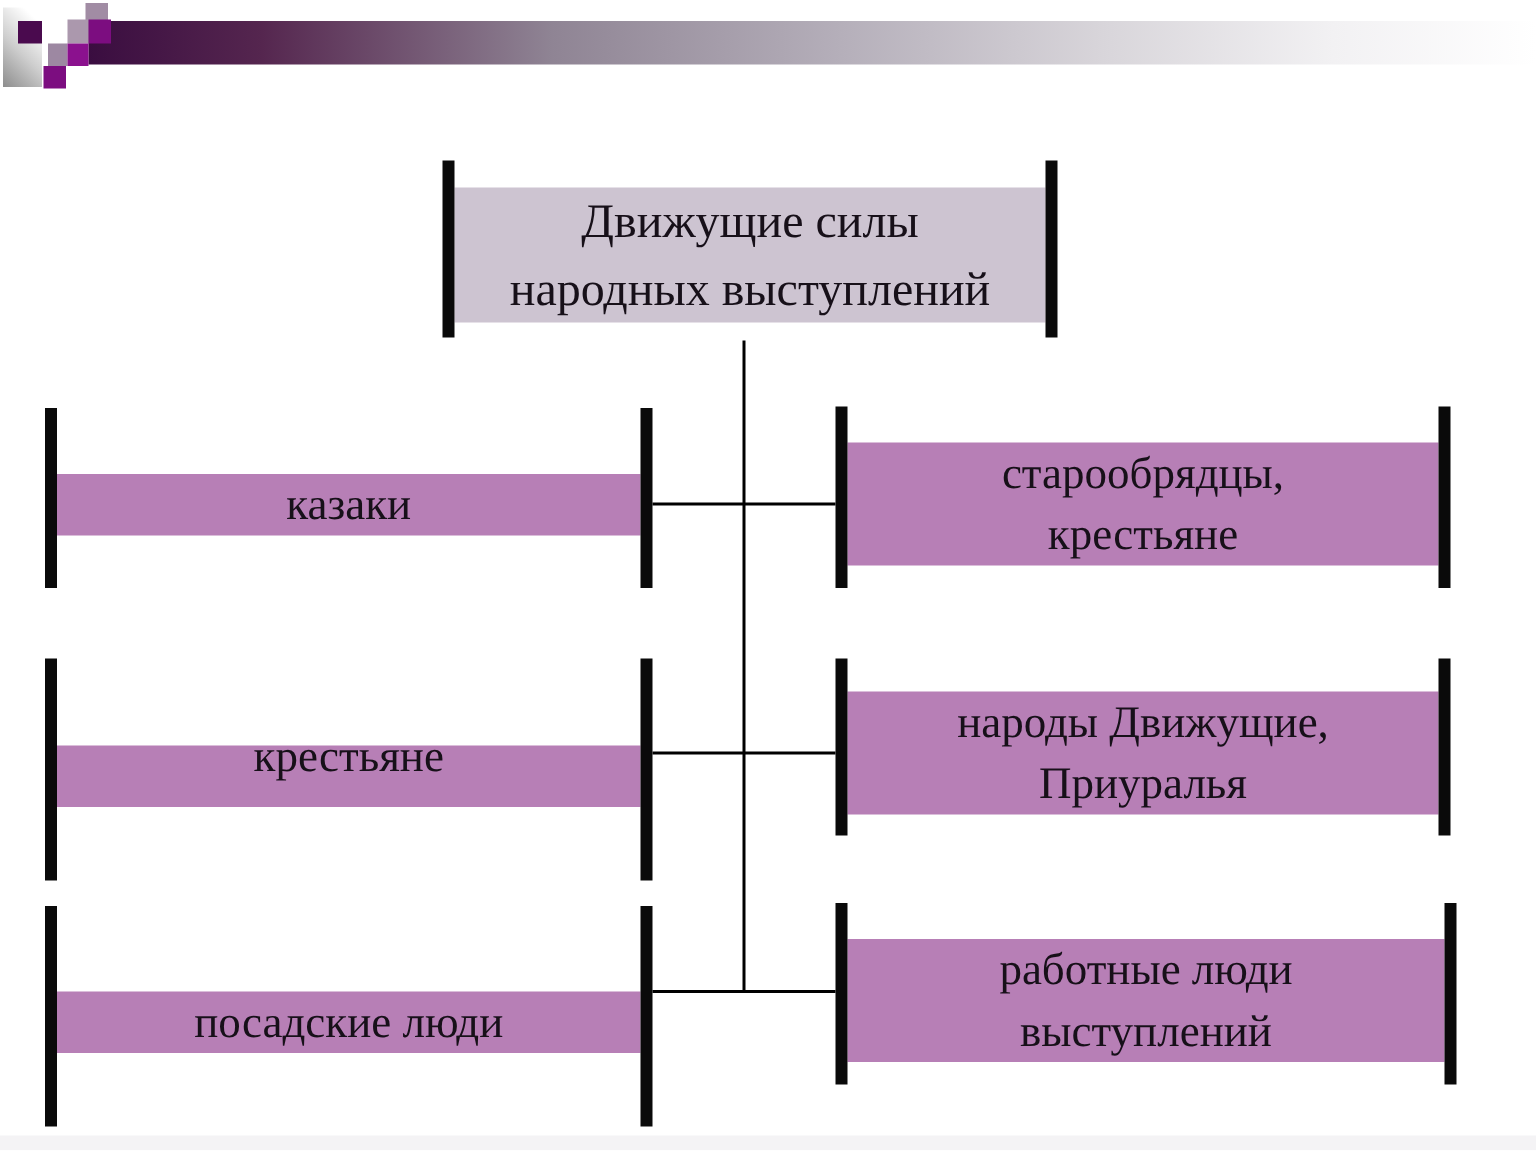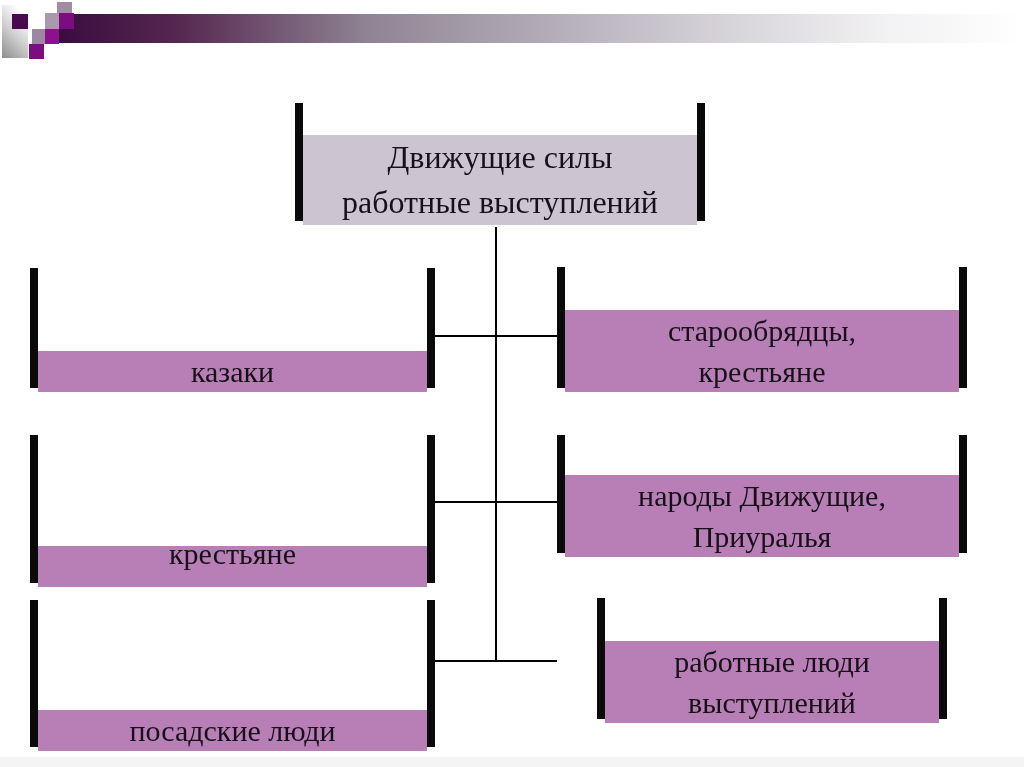--- a/index.html
+++ b/index.html
@@ -42,21 +42,21 @@
   .sq3 { left: 45px; top: 13px; width: 14px; height: 16px; background: var(--sq-mauve-light); }
   .sq4 { left: 59px; top: 13px; width: 15px; height: 16px; background: var(--sq-magenta); }
   .sq5 { left: 32px; top: 29px; width: 13px; height: 15px; background: var(--sq-mauve-mid); }
   .sq6 { left: 45px; top: 29px; width: 14px; height: 15px; background: var(--sq-bright); }
   .sq7 { left: 29px; top: 44px; width: 15px; height: 15px; background: var(--sq-magenta); }
 
   
   .dbox {
     position: absolute;
     display: flex;
-    align-items: flex-end;
+    align-items: center;
     color: var(--text);
   }
   .dbox .bar {
     flex: none;
     position: relative;
     top: -4px;
     width: 8px;
     height: calc(100% + 8px);
     background: var(--edge-bar);
   }
@@ -72,21 +72,21 @@
   .node .fill      { background: var(--box-fill);  font-size: 30px; line-height: 41px; }
 
   .node-root { left: 295px; top: 115px; width: 410px; height: 110px; }
 
   .node-kazaki        { left: 30px;  top: 280px; width: 405px; height: 112px; }
   .node-krestyane     { left: 30px;  top: 447px; width: 405px; height: 140px; }
   .node-posadskie     { left: 30px;  top: 612px; width: 405px; height: 139px; }
 
   .node-staroobryadtsy { left: 557px; top: 279px; width: 410px; height: 113px; border-radius: 20px; }
   .node-narody         { left: 557px; top: 447px; width: 410px; height: 110px; }
-  .node-rabotnye       { left: 557px; top: 610px; width: 350px; height: 113px; margin-left: 40px; }
+  .node-rabotnye       { left: 557px; top: 610px; width: 414px; height: 113px; }
 
   .node-krestyane .fill .line { transform: translateY(-13px); }
 
   
   .conn { position: absolute; background: var(--connector); }
   .conn-v  { left: 495px; top: 227px; width: 2px; height: 435px; }
   .conn-h1 { left: 435px; top: 335px; width: 122px; height: 2px; }
   .conn-h2 { left: 435px; top: 501px; width: 122px; height: 2px; }
   .conn-h3 { left: 435px; top: 660px; width: 122px; height: 2px; }
 
@@ -115,21 +115,21 @@
 
   <div class="conn conn-v"></div>
   <div class="conn conn-h1"></div>
   <div class="conn conn-h2"></div>
   <div class="conn conn-h3"></div>
 
   <div class="dbox node-root">
     <div class="bar"></div>
     <div class="fill">
       <div class="line">Движущие силы</div>
-      <div class="line">работные выступлений</div>
+      <div class="line">народных выступлений</div>
     </div>
     <div class="bar"></div>
   </div>
 
   <div class="dbox node node-kazaki">
     <div class="bar"></div>
     <div class="fill">
       <div class="line">казаки</div>
     </div>
     <div class="bar"></div>

